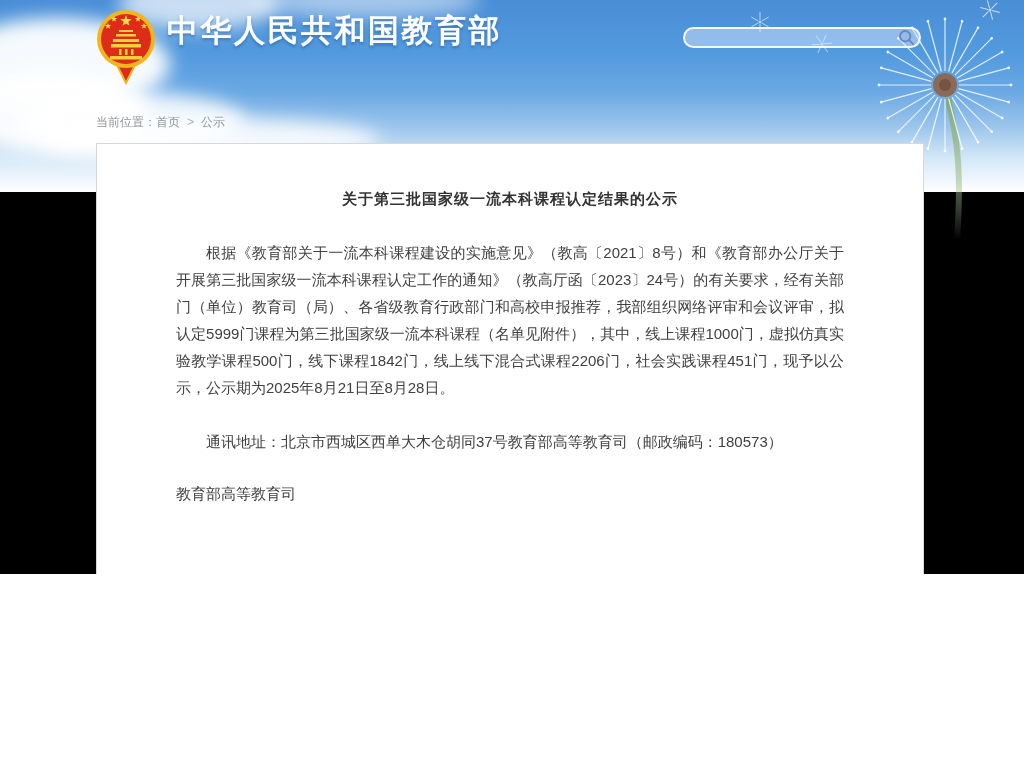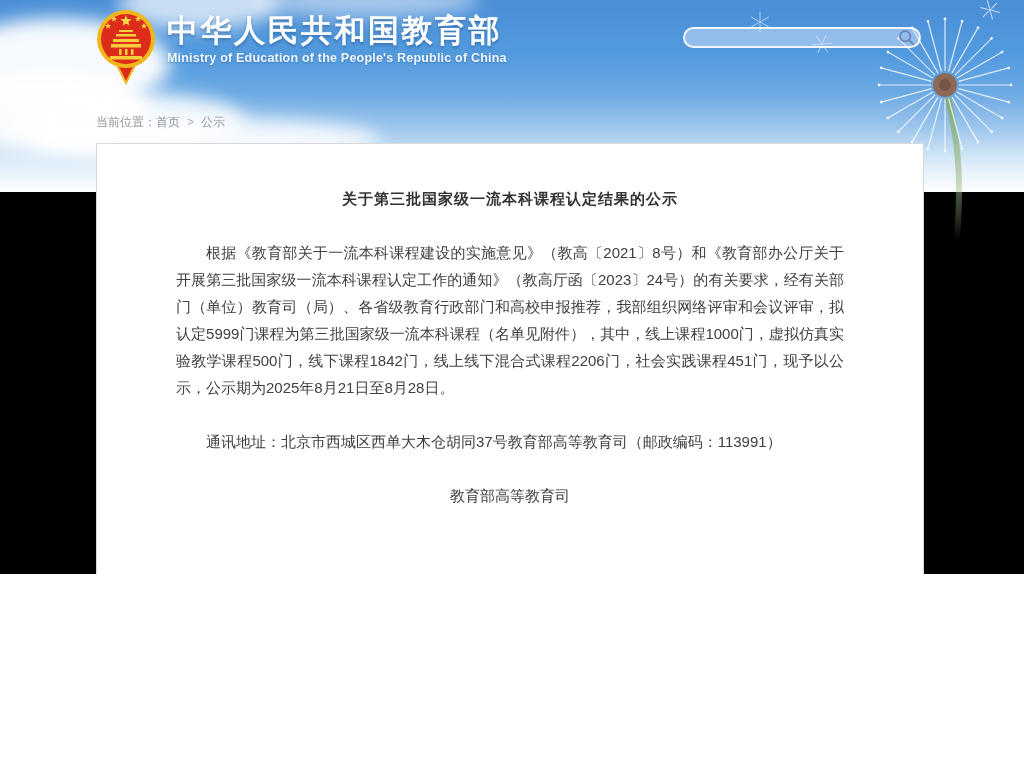--- a/index.html
+++ b/index.html
@@ -87,21 +87,21 @@
     margin:0 0 27px 0; font-size:15px; line-height:26px; font-weight:bold;
     color:#333333; text-align:center; letter-spacing:1px;
   }
   .card p{
     margin:0 0 27px 0; font-size:15px; line-height:27px;
     color:#404040; text-indent:2em; text-align:justify;
   }
   .card p.attach a{
     color:#3333d8; text-decoration:none; cursor:pointer;
   }
-  .card p.sig{text-align:center; text-indent:0;}
+  .card p.sig{text-align:left; text-indent:0;font-family:Liberation Mono, monospace;}
 </style>
 </head>
 <body>
 
 <div class="page">
 
   <div class="sky">
     <div class="cloud c1"></div>
     <div class="cloud c2"></div>
     <div class="cloud c3"></div>
@@ -181,21 +181,20 @@
         <rect x="22" y="28" width="20" height="2.5" fill="#f7cf3a"></rect>
         <rect x="19" y="33" width="26" height="3" fill="#f7cf3a"></rect>
         <rect x="17" y="38" width="30" height="3.5" fill="#f7cf3a"></rect>
         <rect x="25" y="43" width="2.5" height="6" fill="#f7cf3a"></rect>
         <rect x="31" y="43" width="2.5" height="6" fill="#f7cf3a"></rect>
         <rect x="37" y="43" width="2.5" height="6" fill="#f7cf3a"></rect>
         <rect x="16" y="50" width="32" height="3.5" fill="#f7cf3a"></rect>
       </svg>
       <span class="titles">
         <span class="site-cn" style="display:block">中华人民共和国教育部</span>
-        <span class="site-en" style="display:block">Ministry of Education of the People's Republic of China</span>
       </span>
     </a>
 
     <div class="search">
       <input type="text" placeholder="" style="">
       <button class="search-btn">
         <svg width="17" height="17" viewBox="0 0 17 17">
           <circle cx="7.2" cy="7.2" r="5.2" fill="none" stroke="#6d83bd" stroke-width="1.8"></circle>
           <line x1="11.2" y1="11.2" x2="15.3" y2="15.3" stroke="#6d83bd" stroke-width="1.8" stroke-linecap="round"></line>
         </svg>
@@ -207,20 +206,20 @@
     <span>当前位置：</span><a>首页</a><span class="sep">&gt;</span><a>公示</a>
   </div>
 
   <div class="card">
     <h1>关于第三批国家级一流本科课程认定结果的公示</h1>
 
     <p>根据《教育部关于一流本科课程建设的实施意见》（教高〔2021〕8号）和《教育部办公厅关于开展第三批国家级一流本科课程认定工作的通知》（教高厅函〔2023〕24号）的有关要求，经有关部门（单位）教育司（局）、各省级教育行政部门和高校申报推荐，我部组织网络评审和会议评审，拟认定5999门课程为第三批国家级一流本科课程（名单见附件），其中，线上课程1000门，虚拟仿真实验教学课程500门，线下课程1842门，线上线下混合式课程2206门，社会实践课程451门，现予以公示，公示期为2025年8月21日至8月28日。</p>
 
 
 
-    <p><span>通讯地址：</span><span>北京市西城区西单大木仓胡同37号教育部高等教育司（邮政编码：113991）</span></p>
+    <p><span>通讯地址：</span><span>北京市西城区西单大木仓胡同37号教育部高等教育司（邮政编码：180573）</span></p>
 
 
     <p class="sig">教育部高等教育司</p>
 
   </div>
 
 </div>
 
 </body></html>

